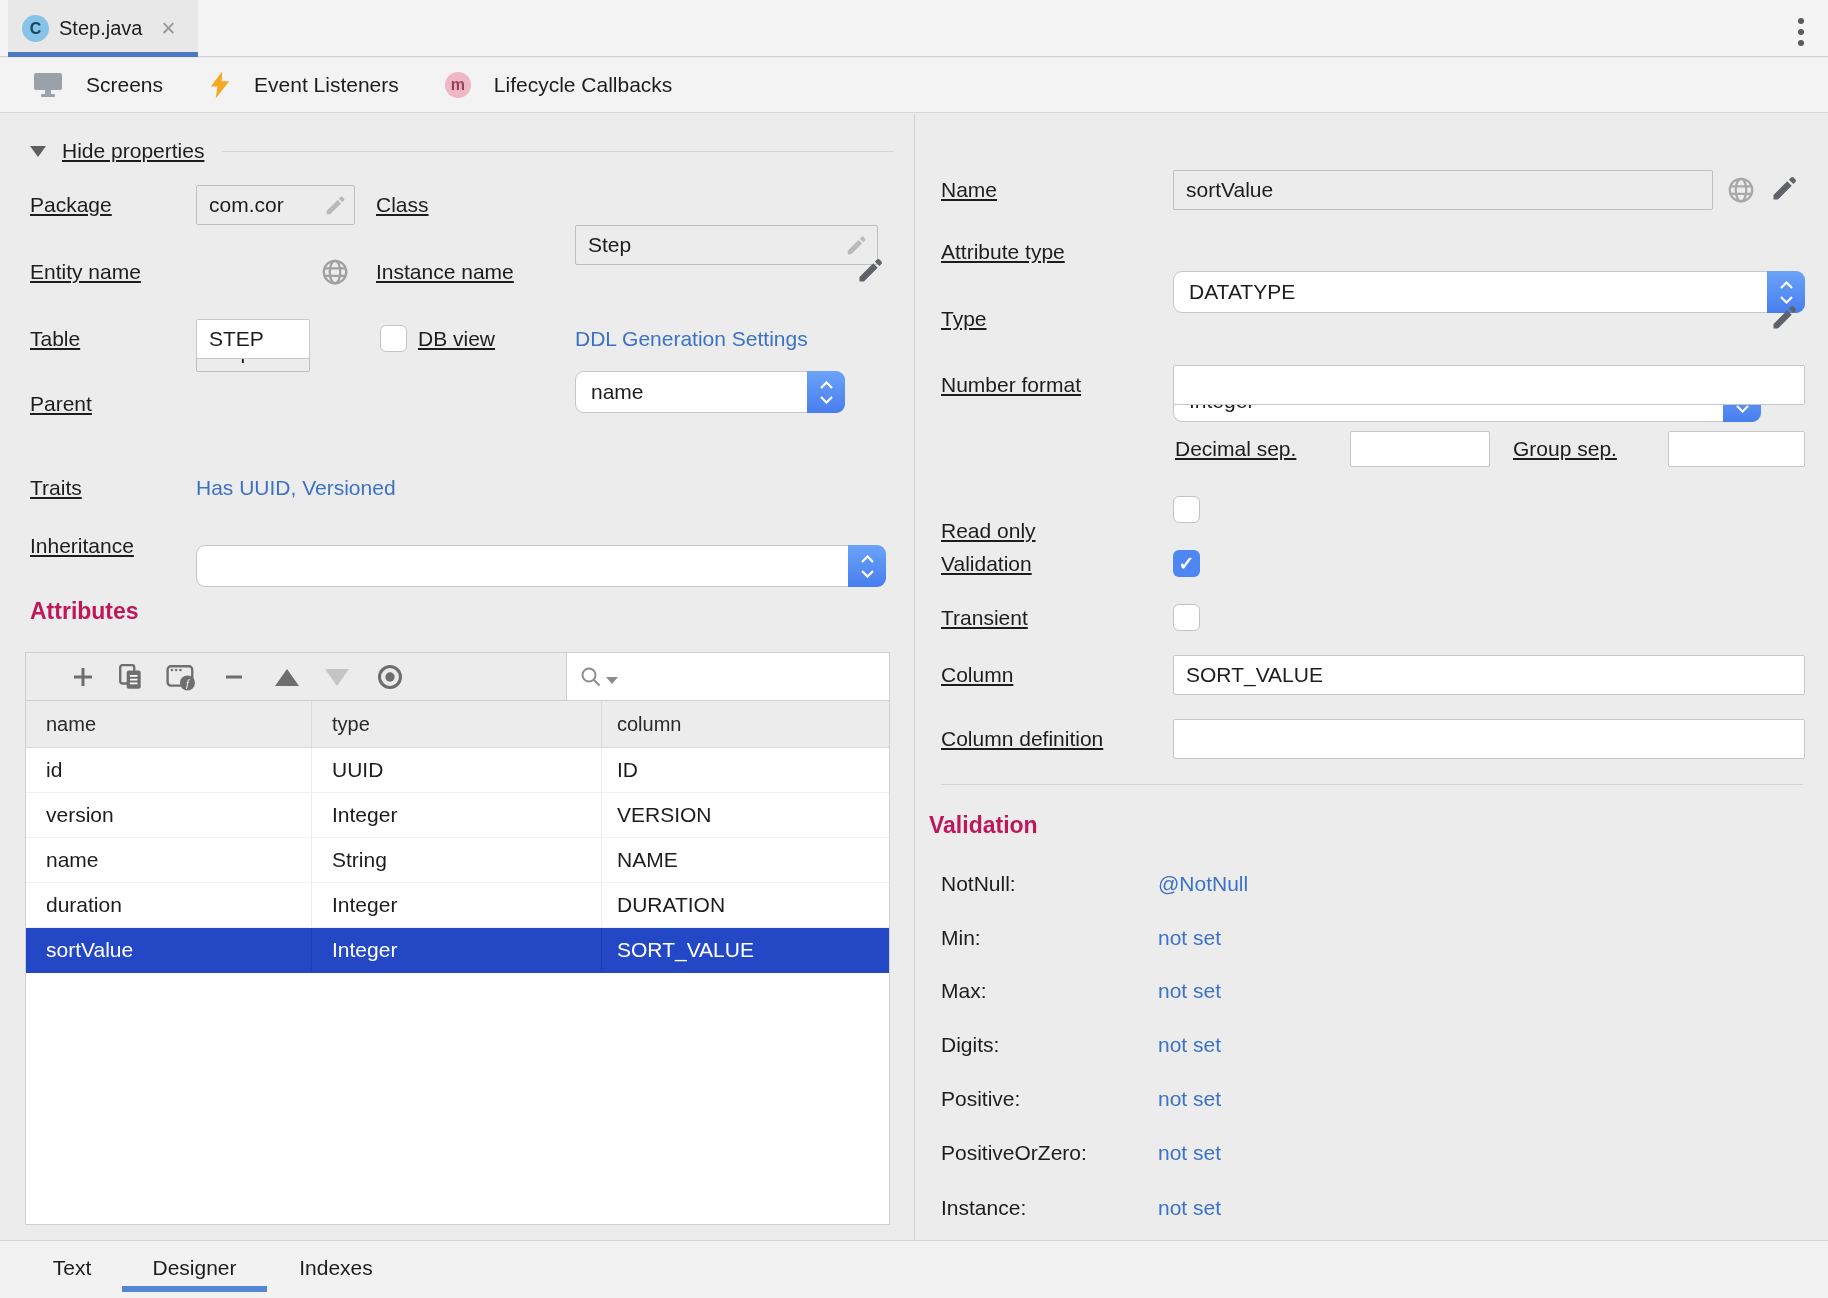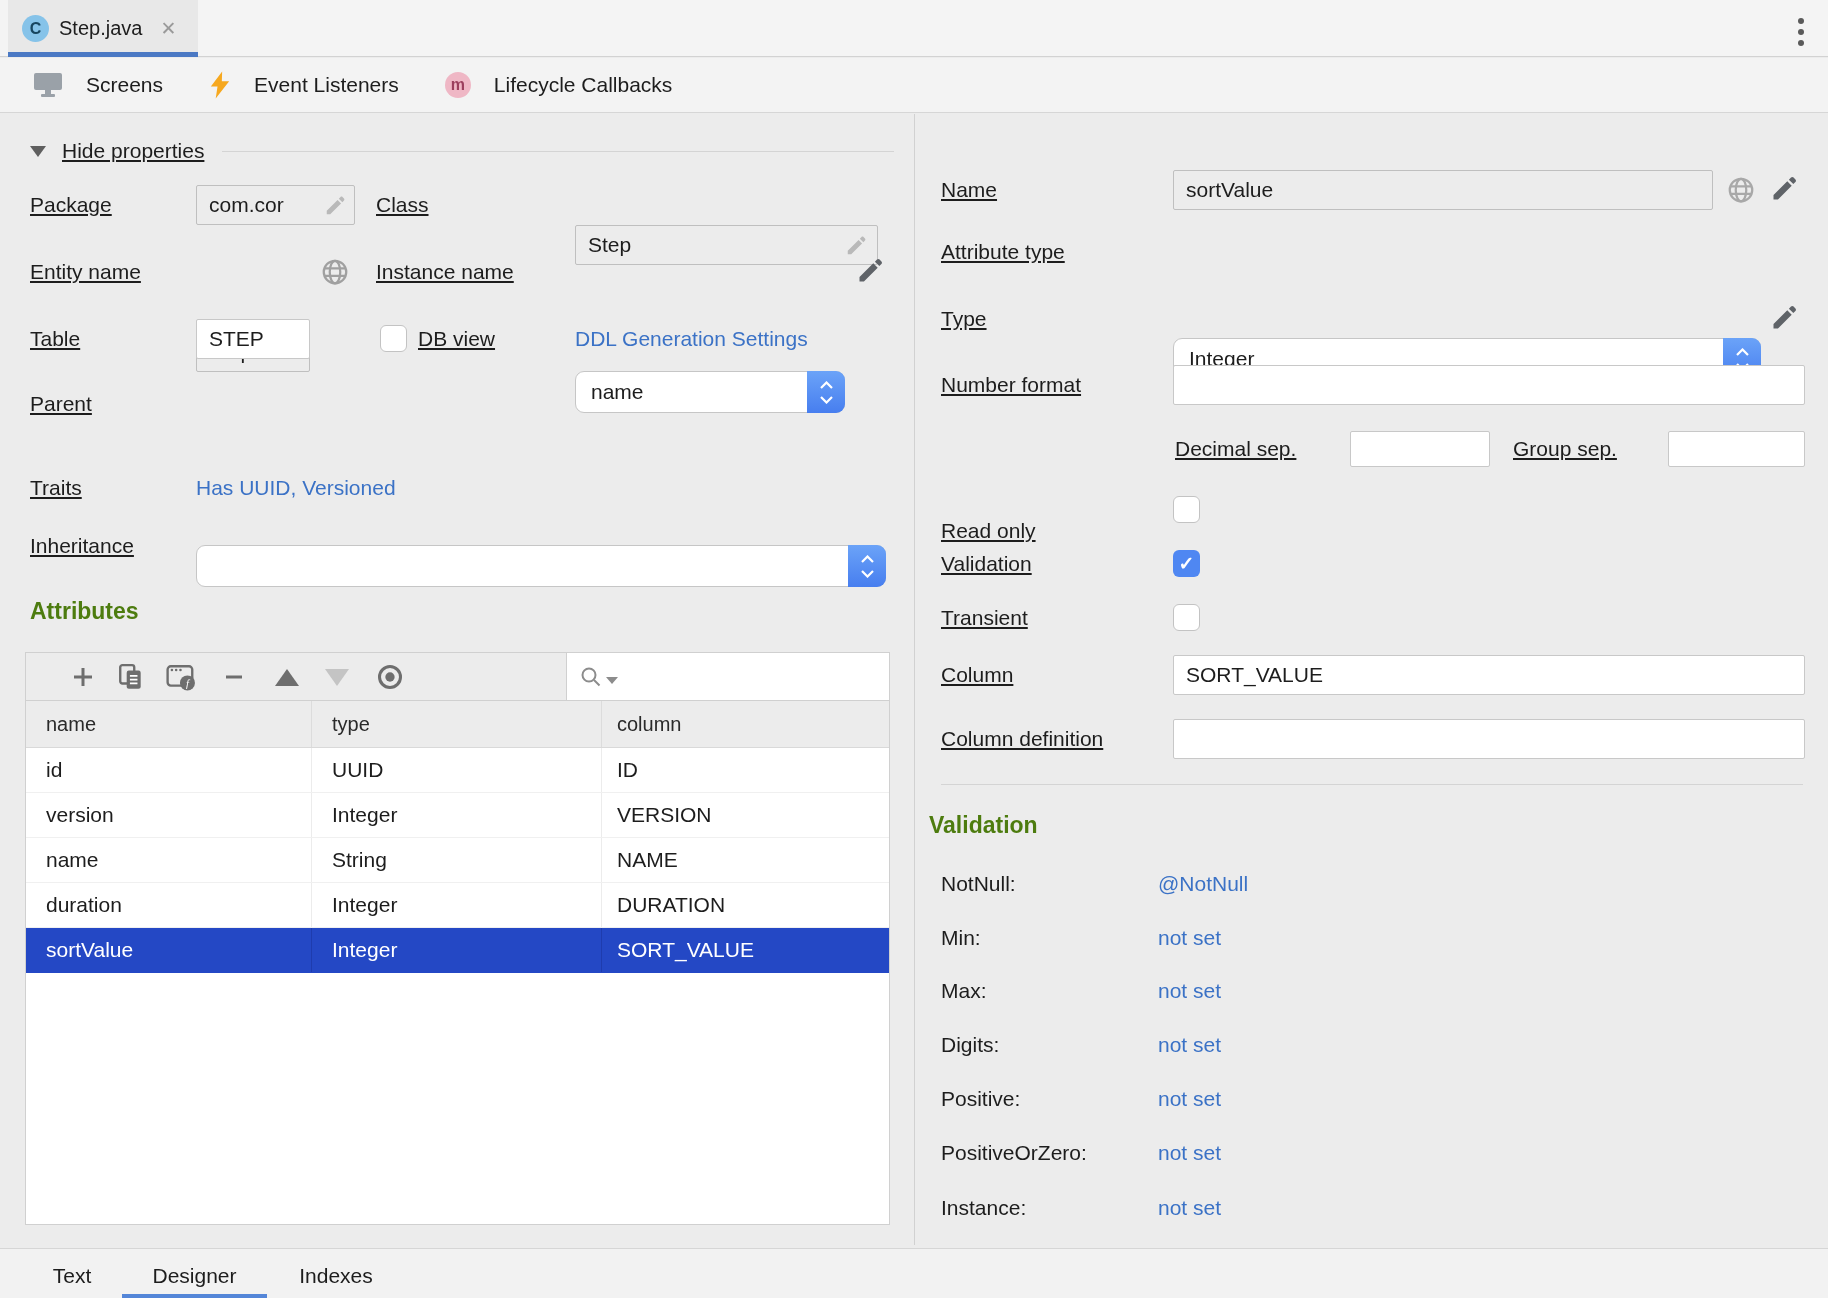--- a/index.html
+++ b/index.html
@@ -37,21 +37,21 @@
   .field-white { background:#fff; border:1px solid #c8c8c8; border-radius:2px; height:40px; font-size:21px; padding:0 12px; color:#1d1d1d; font-family:"Liberation Sans",sans-serif; }
   .combo { background:#fff; border:1px solid #c6c6c6; border-radius:9px; height:42px; position:relative; display:flex; align-items:center; padding:0 15px; font-size:21px; }
   .combo .stepper { position:absolute; top:-1px; right:-1px; bottom:-1px; width:38px; border-radius:0 9px 9px 0; background:linear-gradient(180deg,#6ba3f8,#477eef); display:flex; flex-direction:column; align-items:center; justify-content:center; gap:5px; cursor:pointer; }
   .placeholder { color:#8e8e8e; }
 
   .cb { width:27px; height:27px; border:1px solid #c3c3c3; border-radius:6px; background:#fff; display:flex; align-items:center; justify-content:center; cursor:pointer; }
   .cb.checked { background:var(--checkbox-blue,#4f87f2); border-color:transparent; }
   .cb.checked::after { content:"✓"; color:#fff; font-size:19px; font-weight:bold; }
 
   .link { color:var(--link-blue,#3b72c6); font-size:21px; cursor:pointer; text-decoration:none; }
-  .h2 { font-size:23px; font-weight:bold; color:#4d7c0f; }
+  .h2 { font-size:23px; font-weight:bold; color:#be185d; }
 
   
   .attr-box { position:absolute; left:25px; top:538px; width:865px; height:573px; border:1px solid #d0d0d0; background:#fff; }
   .attr-toolbar { position:relative; height:48px; background:#ececec; border-bottom:1px solid #d0d0d0; }
   .ticon { position:absolute; top:9px; width:30px; height:30px; display:flex; align-items:center; justify-content:center; cursor:pointer; }
   .tri-up { width:0; height:0; border-left:12px solid transparent; border-right:12px solid transparent; border-bottom:17px solid #6e6e6e; }
   .tri-down { width:0; height:0; border-left:12px solid transparent; border-right:12px solid transparent; border-top:17px solid #c4c4c4; }
   .search-area { position:absolute; left:540px; right:0; top:0; bottom:0; background:#fff; border-left:1px solid #d0d0d0; display:flex; align-items:center; padding-left:12px; gap:3px; }
   .search-caret { width:0; height:0; border-left:6px solid transparent; border-right:6px solid transparent; border-top:7px solid #8c8c8c; margin-top:8px; }
   .search-input { border:none; outline:none; flex:1; height:100%; font-size:20px; font-family:"Liberation Sans",sans-serif; }
@@ -67,21 +67,21 @@
   .tcell:nth-child(2) { width:290px; padding-left:20px; border-left:1px solid #ececec; }
   .tcell:nth-child(3) { flex:1; padding-left:15px; border-left:1px solid #ececec; }
   .trow.selected { background:var(--selection-blue,#2448c5); border-bottom-color:var(--selection-blue,#2448c5); color:#fff; }
   .trow.selected .tcell { border-left-color:#1e3cae; }
 
   
   .sep-line { position:absolute; left:25px; right:25px; height:1px; background:#d4d4d4; }
   .vrow { position:absolute; height:30px; display:flex; align-items:flex-end; }
 
   
-  .footer { position:absolute; left:0; right:0; bottom:0; height:50px; background:#f2f2f2; border-top:1px solid #d6d6d6; }
+  .footer { position:absolute; left:0; right:0; bottom:0; height:58px; background:#f2f2f2; border-top:1px solid #d6d6d6; }
   .ftab { position:absolute; top:0; height:53px; display:flex; align-items:center; justify-content:center; font-size:21px; color:#1d1d1d; cursor:pointer; }
   .ftab.active::after { content:""; position:absolute; left:0; right:0; bottom:2px; height:6px; background:var(--footer-underline,#5486d8); }
 
   svg { display:block; }
 </style>
 </head>
 <body>
 
 <div class="app">
 
@@ -314,20 +314,31 @@
           <path d="M3.4 9 h17.2 M3.4 15 h17.2"></path>
         </svg>
     </span>
     <span class="abs" style="left:854px; top:61px; color:#5f6368;">
       <svg width="28" height="28" viewBox="0 0 24 24">
           <path d="M3 17.2 L14.8 5.4 L18.6 9.2 L6.8 21 L3 21 Z M16.2 4 L18 2.2 C18.6 1.6 19.6 1.6 20.2 2.2 L21.8 3.8 C22.4 4.4 22.4 5.4 21.8 6 L20 7.8 Z" fill="currentColor"></path>
         </svg>
     </span>
 
     <div class="abs lbl vcenter" style="left:25px; top:117px; height:42px;">Attribute type</div>
+    <div class="abs combo" style="left:257px; top:117px; width:632px;">
+      <span>DATATYPE</span>
+      <span class="stepper">
+        <svg width="15" height="9" viewBox="0 0 15 9">
+            <polyline points="2,7 7.5,1.5 13,7" fill="none" stroke="#fff" stroke-width="2.2"></polyline>
+          </svg>
+        <svg width="15" height="9" viewBox="0 0 15 9">
+            <polyline points="2,2 7.5,7.5 13,2" fill="none" stroke="#fff" stroke-width="2.2"></polyline>
+          </svg>
+      </span>
+    </div>
 
     <div class="abs lbl vcenter" style="left:25px; top:184px; height:42px;">Type</div>
     <div class="abs combo" style="left:257px; top:184px; width:588px;">
       <span>Integer</span>
       <span class="stepper">
         <svg width="15" height="9" viewBox="0 0 15 9">
             <polyline points="2,7 7.5,1.5 13,7" fill="none" stroke="#fff" stroke-width="2.2"></polyline>
           </svg>
         <svg width="15" height="9" viewBox="0 0 15 9">
             <polyline points="2,2 7.5,7.5 13,2" fill="none" stroke="#fff" stroke-width="2.2"></polyline>

